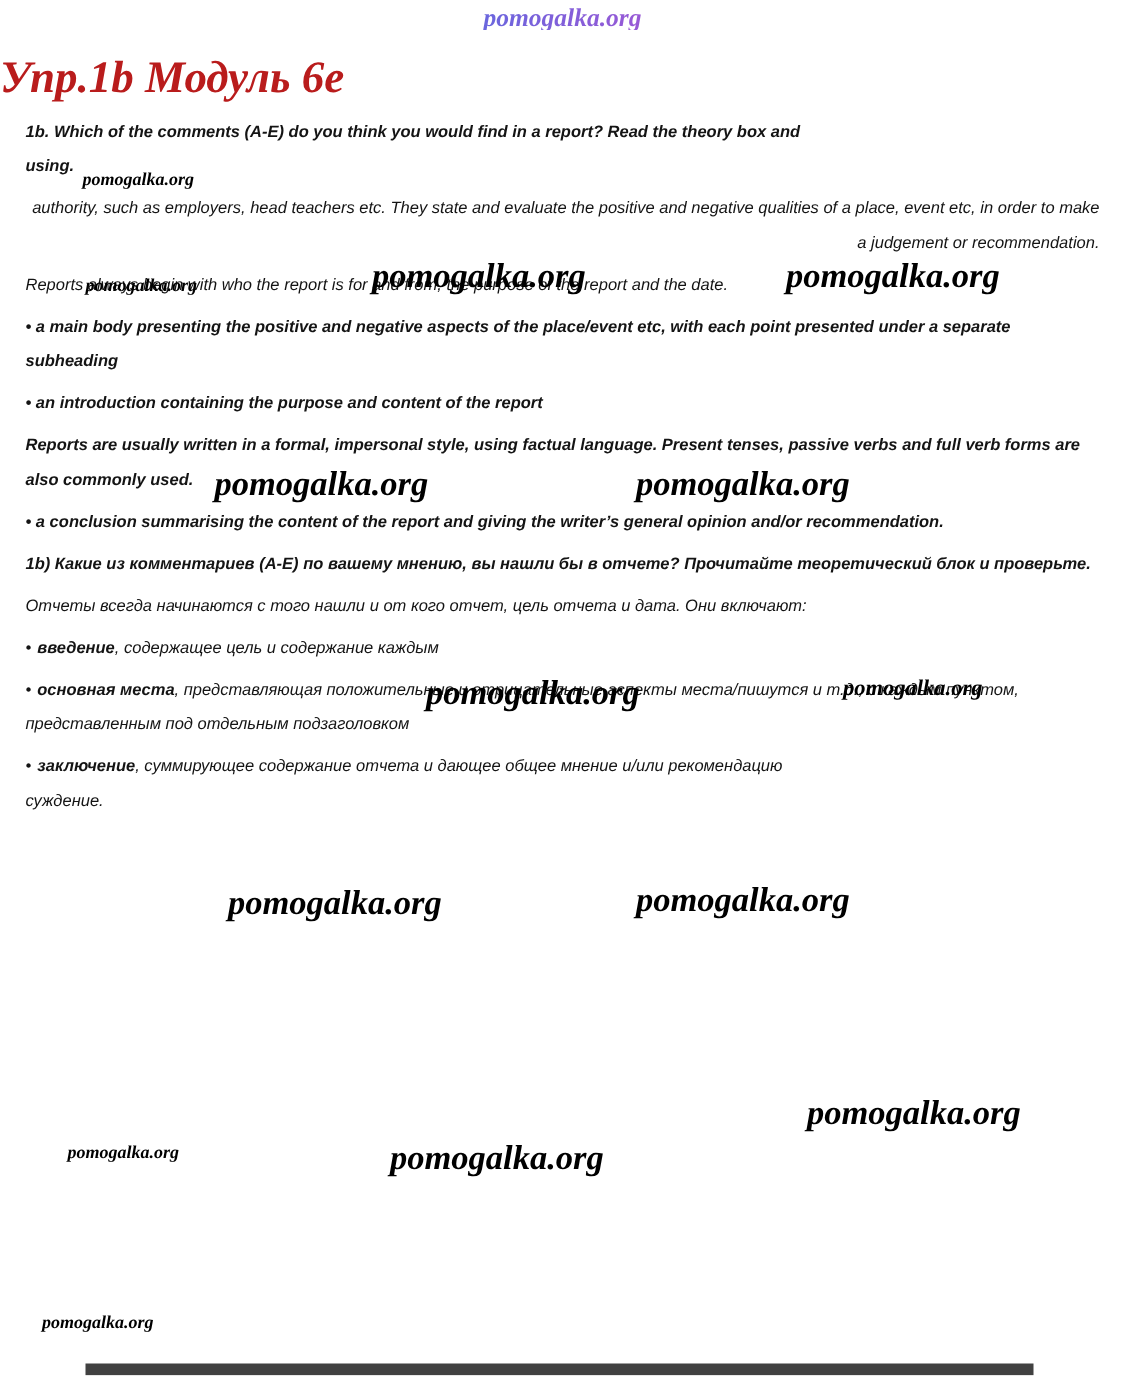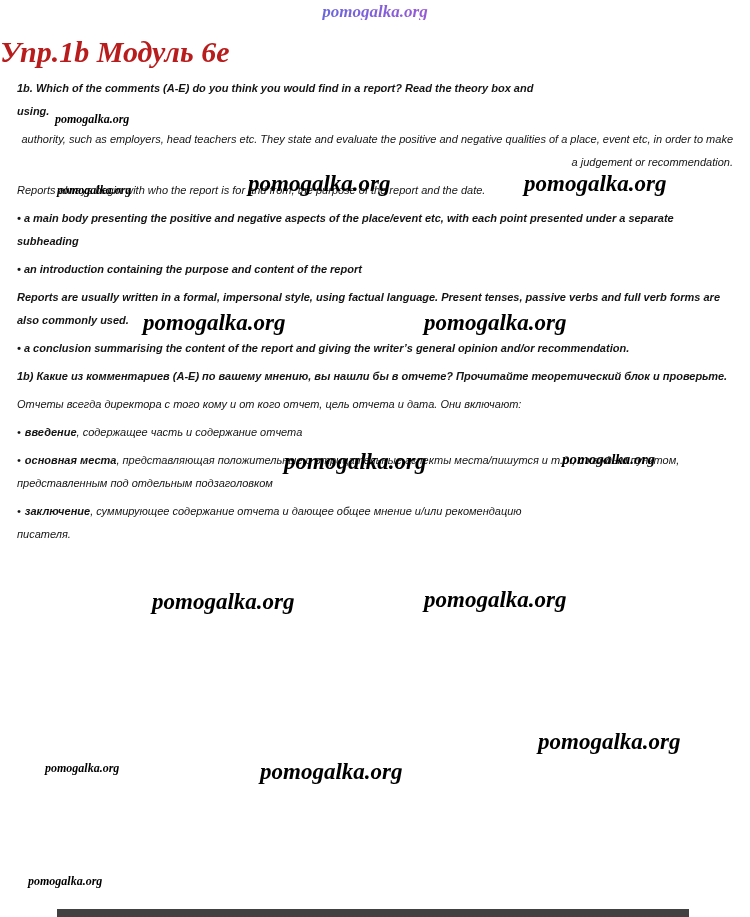--- a/index.html
+++ b/index.html
@@ -108,27 +108,27 @@
 
     <p class="b p-b1">• an introduction containing the purpose and content of the report</p>
 
     <p class="b p-style">Reports are usually written in a formal, impersonal style, using factual language. Present tenses, passive verbs and full verb forms are also commonly used.</p>
 
     <p class="b p-b3">• a conclusion summarising the content of the report and giving the writer’s general opinion and/or recommendation.</p>
 
     <p class="b p-rutask">1b) Какие из комментариев (A-E) по вашему мнению, вы нашли бы в отчете? Прочитайте теоретический блок и проверьте.</p>
 
 
-    <p class="p-rubegin">Отчеты всегда директора с того кому и от кого отчет, цель отчета и дата. Они включают:</p>
+    <p class="p-rubegin">Отчеты всегда начинаются с того нашли и от кого отчет, цель отчета и дата. Они включают:</p>
 
-    <p class="p-rub1"><span class="marker">•</span><span class="b">введение</span><span>, содержащее часть и содержание отчета</span></p>
+    <p class="p-rub1"><span class="marker">•</span><span class="b">введение</span><span>, содержащее цель и содержание каждым</span></p>
 
     <p class="p-rub2"><span class="marker">•</span><span class="b">основная места</span><span>, представляющая положительные и отрицательные аспекты места/пишутся и т.д., с каждым пунктом, представленным под отдельным подзаголовком</span></p>
 
-    <p class="p-rub3"><span class="marker">•</span><span class="b">заключение</span><span>, суммирующее содержание отчета и дающее общее мнение и/или рекомендацию</span><br><span>писателя.</span></p>
+    <p class="p-rub3"><span class="marker">•</span><span class="b">заключение</span><span>, суммирующее содержание отчета и дающее общее мнение и/или рекомендацию</span><br><span>суждение.</span></p>
 
   </div>
 
   <div class="wm wm-sm wm1">pomogalka.org</div>
   <div class="wm wm-sm wm2">pomogalka.org</div>
   <div class="wm wm-lg wm3">pomogalka.org</div>
   <div class="wm wm-lg wm4">pomogalka.org</div>
   <div class="wm wm-lg wm5">pomogalka.org</div>
   <div class="wm wm-lg wm6">pomogalka.org</div>
   <div class="wm wm-lg wm7">pomogalka.org</div>

